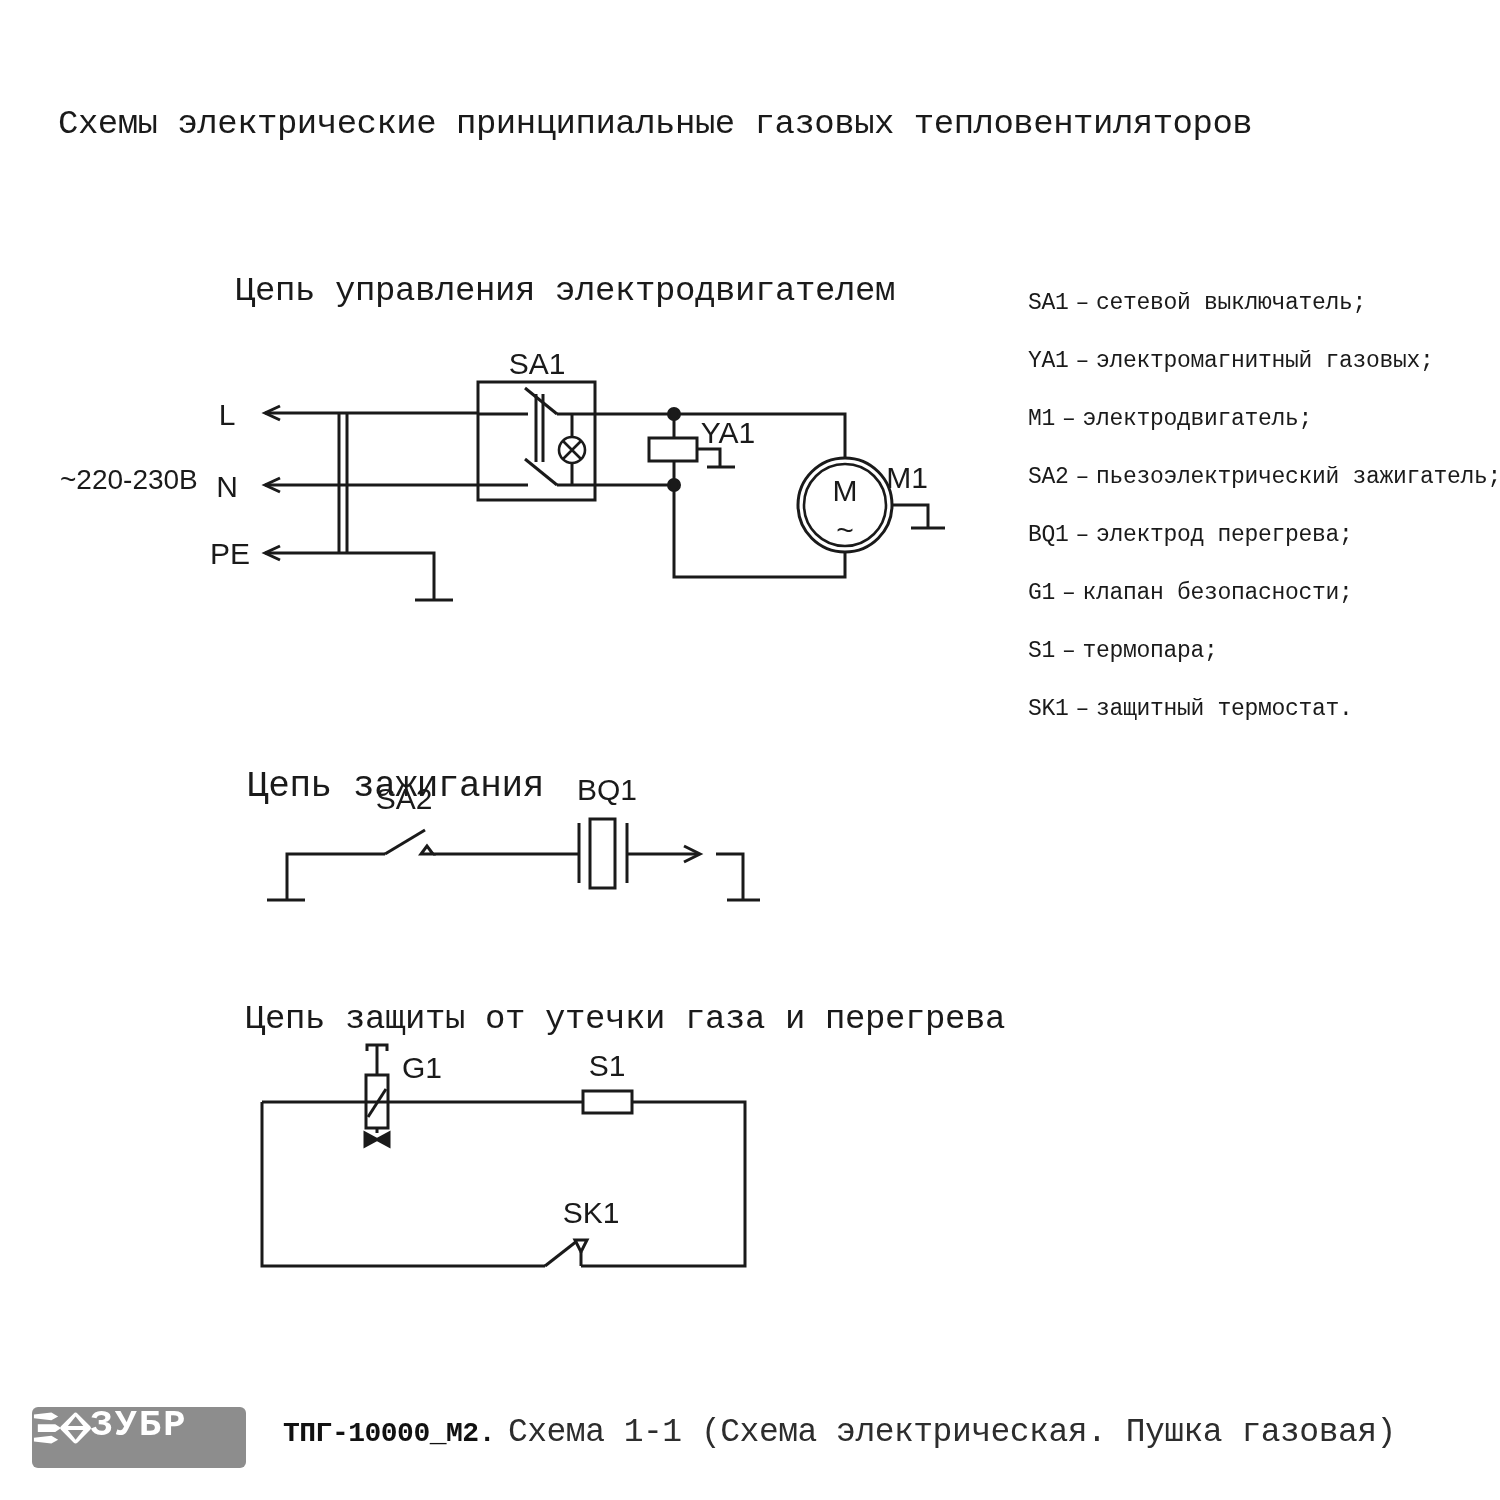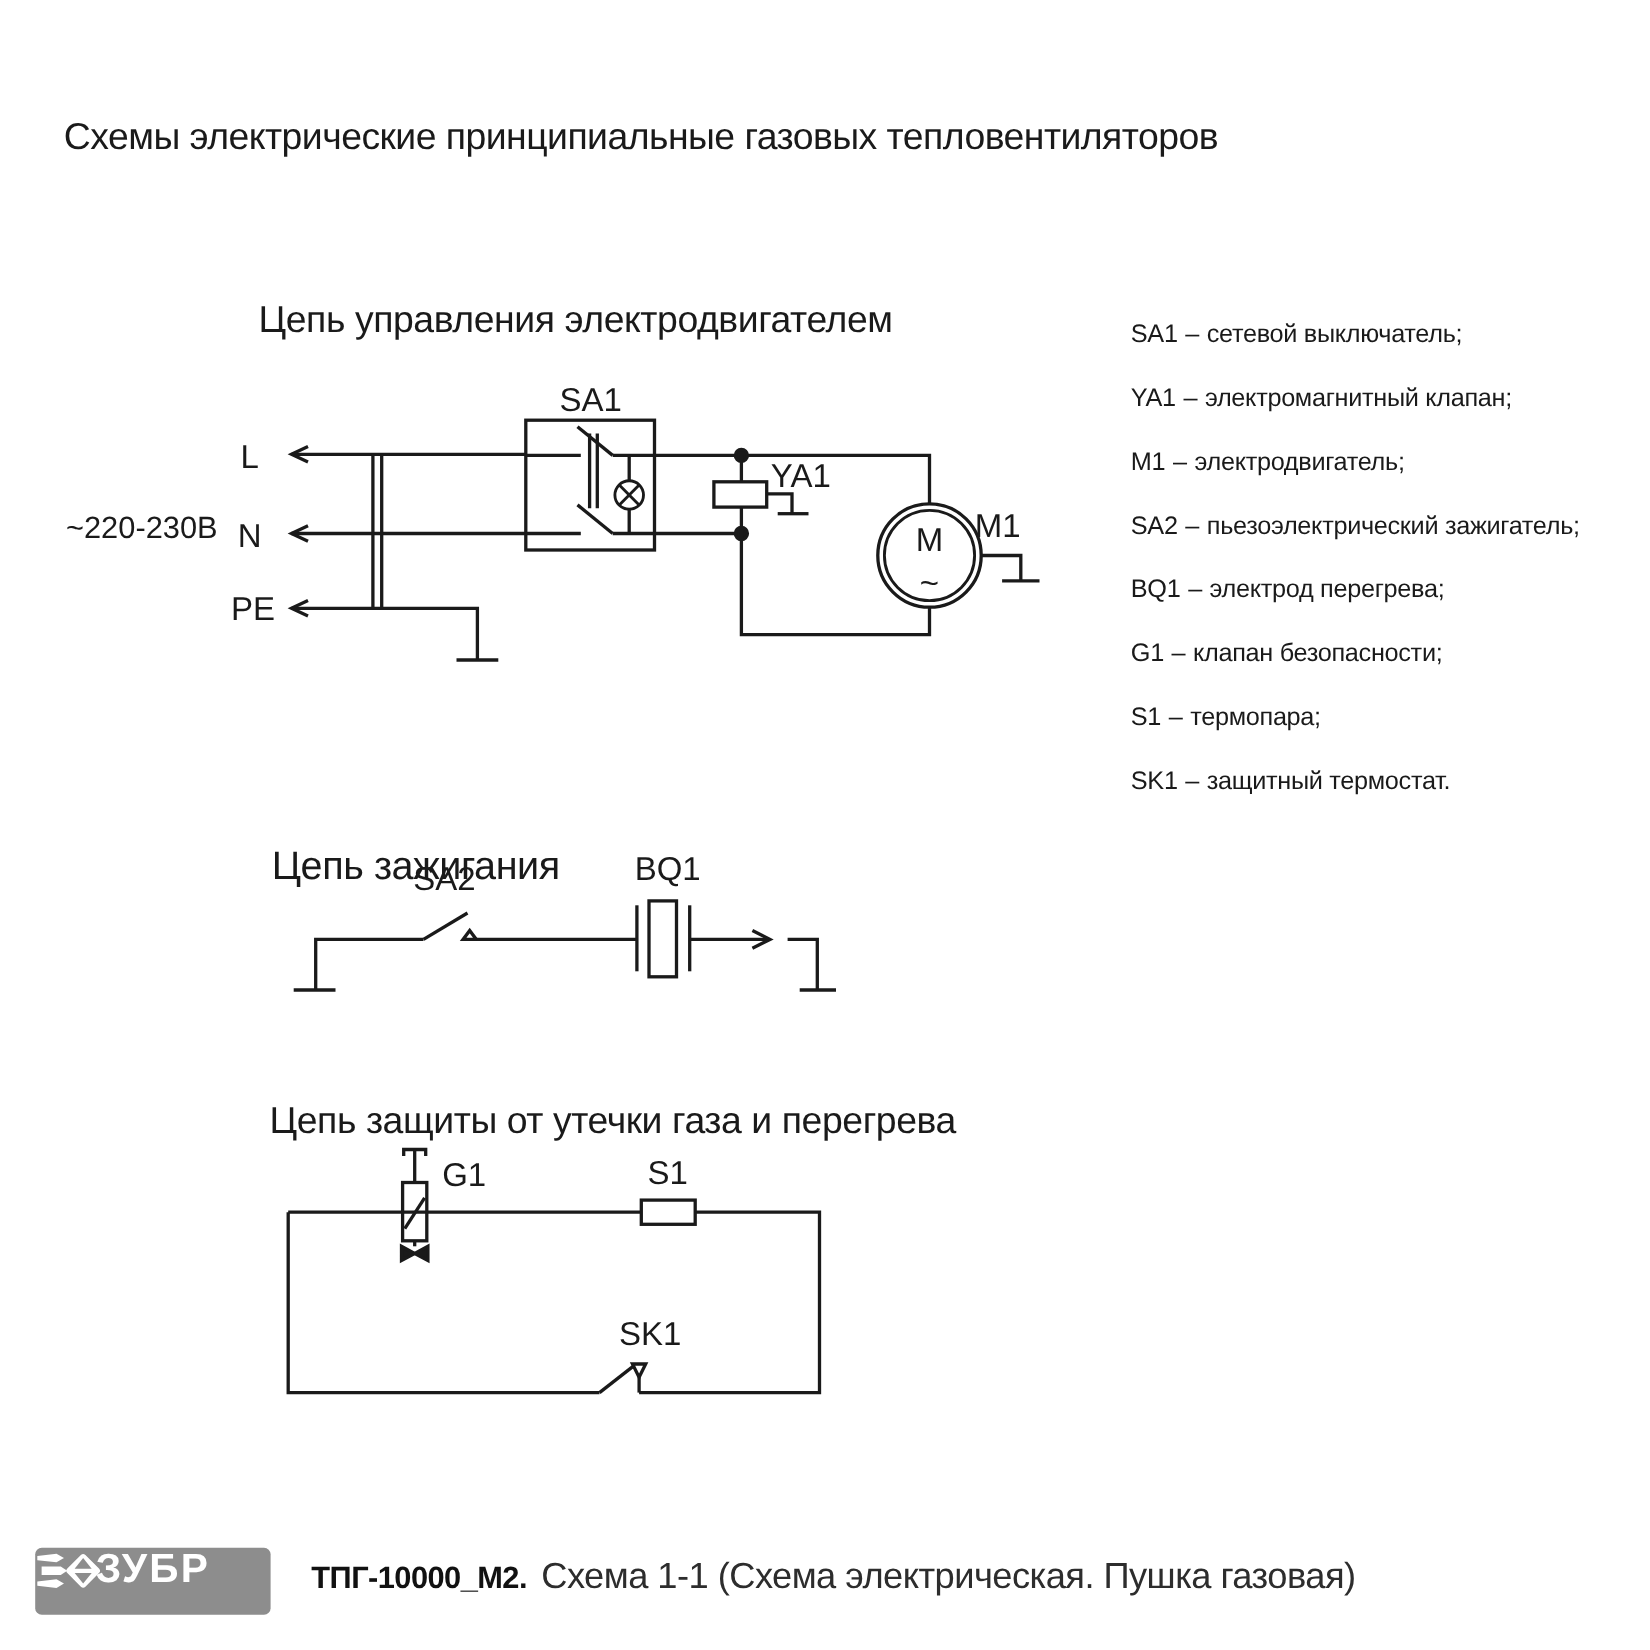--- a/index.html
+++ b/index.html
@@ -1,19 +1,19 @@
 <!DOCTYPE html>
 <html><head>
 <meta charset="utf-8">
 <style>
   html,body{margin:0;padding:0;background:#ffffff;}
   .stage{position:relative;width:1500px;height:1500px;background:#ffffff;overflow:hidden;
          font-family:"Liberation Sans",sans-serif;color:#1a1a1a;}
   .stage svg{position:absolute;left:0;top:0;}
-  .abs{position:absolute;}
+  .abs{position:absolute;font-family:Liberation Mono, monospace;}
   .title-main{left:58px;top:105px;font-size:34px;letter-spacing:-0.5px;font-weight:500;}
   .title-c1{left:235px;top:272px;font-size:34px;letter-spacing:-0.4px;font-weight:500;}
   .title-c2{left:247px;top:726px;font-size:36px;letter-spacing:-0.4px;font-weight:500;margin-top:40px;}
   .title-c3{left:245px;top:1000px;font-size:34px;letter-spacing:-0.4px;font-weight:500;}
   .legend{left:1028px;top:274px;width:440px;}
   .legend-row{display:flex;align-items:center;height:58px;font-size:23px;letter-spacing:-0.3px;white-space:nowrap;}
   .legend-row .lg-code{margin-right:7px;}
   .legend-row .lg-dash{margin-right:7px;}
   .footer{left:0;top:1400px;width:1500px;height:80px;}
   .logo{position:absolute;left:32px;top:7px;width:214px;height:61px;background:#8d8d8d;border-radius:6px;
@@ -143,21 +143,21 @@
 
   <div class="abs legend">
     <div class="legend-row">
       <span class="lg-code">SA1</span>
       <span class="lg-dash">–</span>
       <span>сетевой выключатель;</span>
     </div>
     <div class="legend-row">
       <span class="lg-code">YA1</span>
       <span class="lg-dash">–</span>
-      <span>электромагнитный клапан;</span>
+      <span>электромагнитный газовых;</span>
     </div>
     <div class="legend-row">
       <span class="lg-code">M1</span>
       <span class="lg-dash">–</span>
       <span>электродвигатель;</span>
     </div>
     <div class="legend-row">
       <span class="lg-code">SA2</span>
       <span class="lg-dash">–</span>
       <span>пьезоэлектрический зажигатель;</span>

